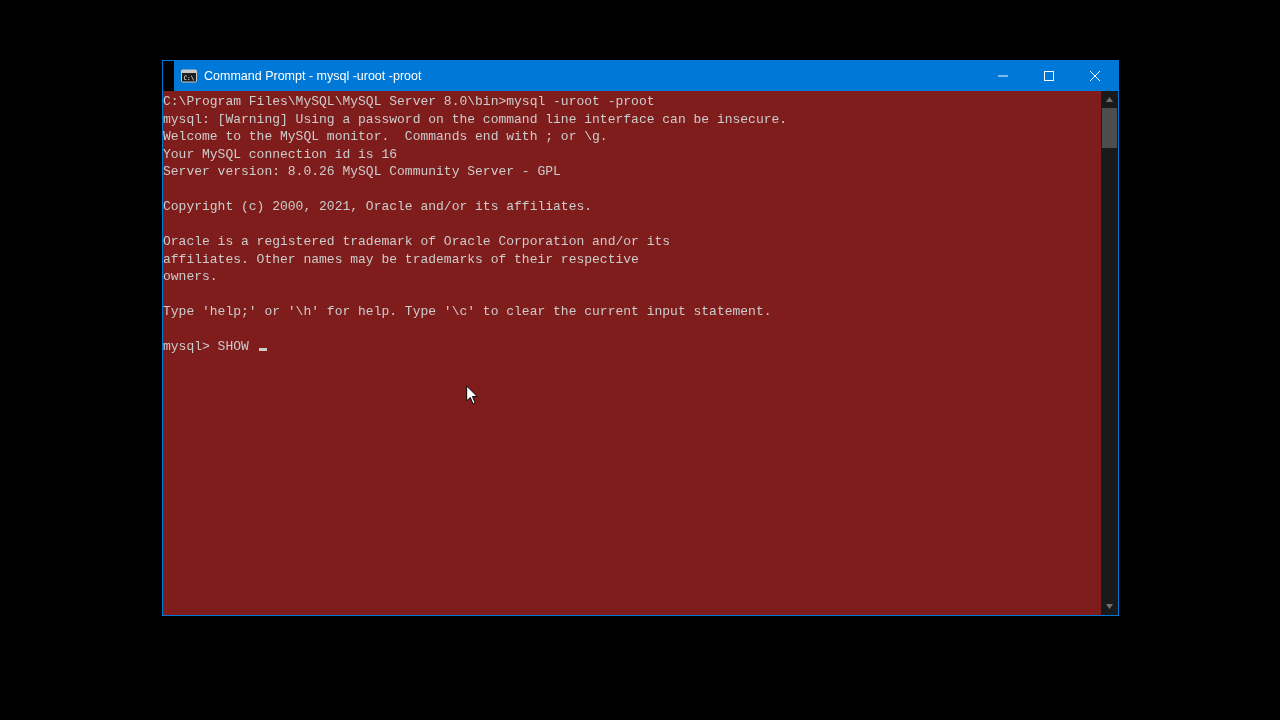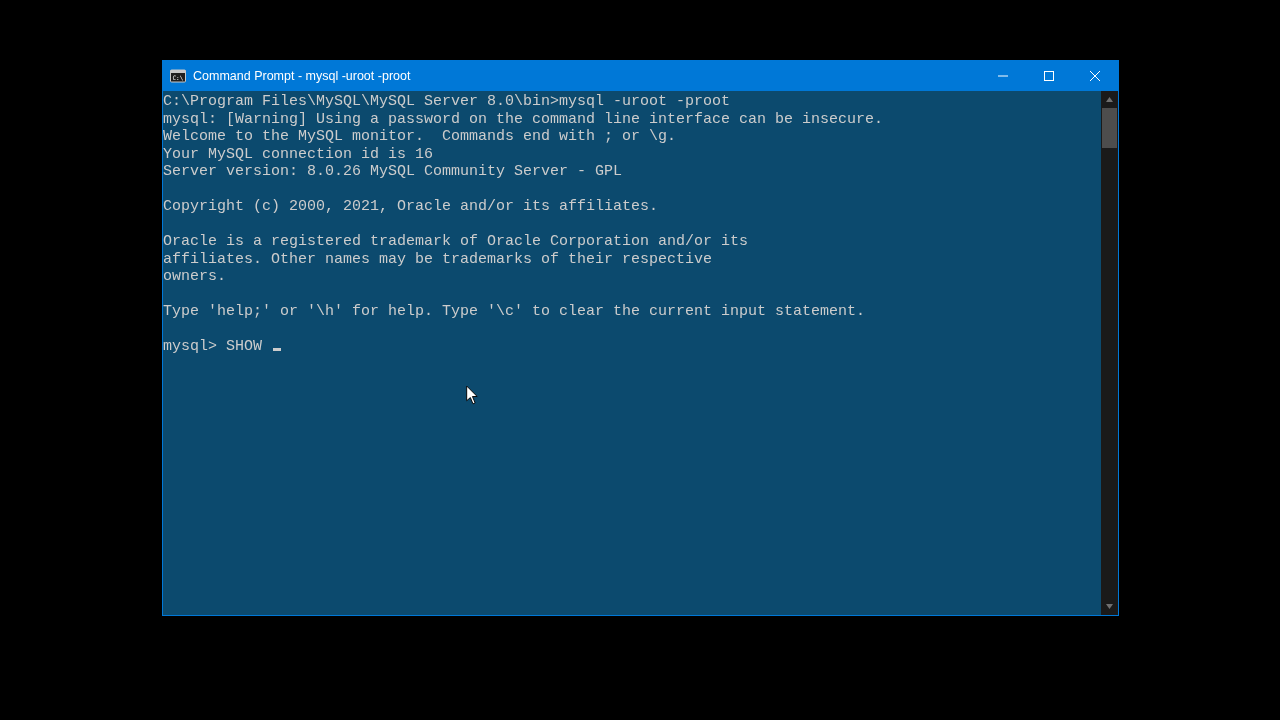--- a/index.html
+++ b/index.html
@@ -27,20 +27,21 @@
 
   .titlebar {
     height: 30px;
     background: #0078d7;
     display: flex;
     align-items: center;
     color: #ffffff;
     font-family: 'Segoe UI', Tahoma, sans-serif;
     font-size: 12.5px;
     user-select: none;
+    margin-left: 11px;
   }
 
   .titlebar-icon {
     width: 16px;
     height: 16px;
     margin-left: 7px;
     margin-right: 7px;
     display: flex;
     align-items: center;
     justify-content: center;
@@ -80,25 +81,25 @@
     display: flex;
     flex-direction: row;
     background: #0c0c0c;
   }
 
   .terminal {
     flex: 1;
     padding: 2px 0 0 0;
     color: #cccccc;
     font-family: Consolas, 'Courier New', monospace;
-    font-size: 15px;
+    font-size: 13px;
     line-height: 17.5px;
     white-space: pre;
     overflow: hidden;
-    background: #0c4a6e;
+    background: #7f1d1d;
   }
 
   .terminal .line {
     white-space: pre;
     padding: 0;
     margin: 0;
   }
 
   .cursor {
     display: inline-block;

